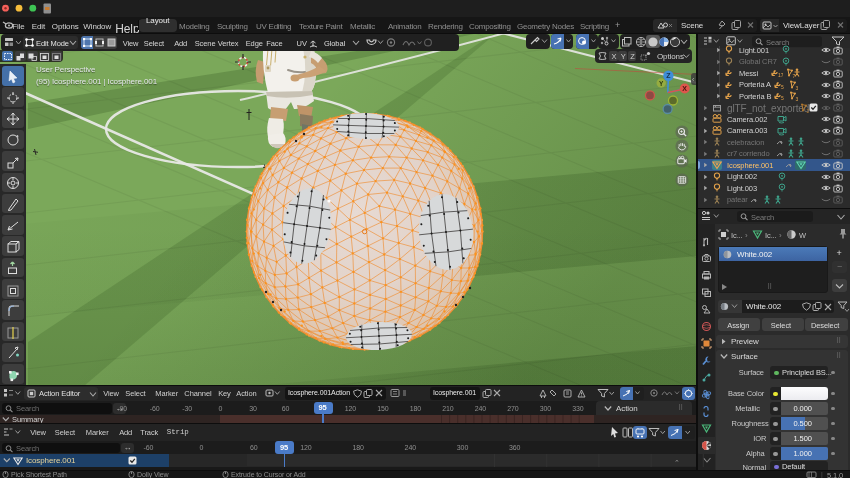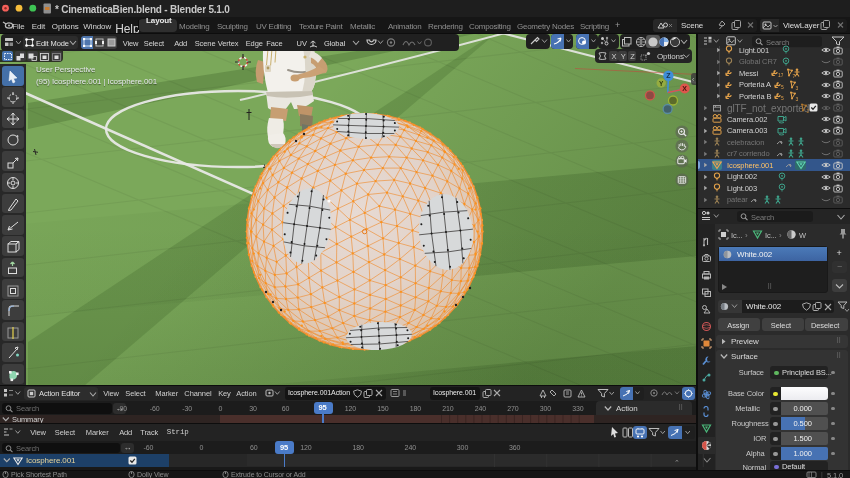--- a/index.html
+++ b/index.html
@@ -8,36 +8,35 @@
 <div id="app">
     <div class="ab" style="left:0px;top:0px;width:850px;height:17px;background:#1e1e1e;"></div>
     <svg class="ab" style="left:0px;top:0px;" width="60" height="17">
       <circle cx="5.5" cy="8.2" r="3.4" fill="#f4605a"></circle>
       <circle cx="5.5" cy="8.2" r="1.2" fill="#8c2b25"></circle>
       <circle cx="19" cy="8.2" r="3.4" fill="#f6bd3b"></circle>
       <circle cx="32.8" cy="8.2" r="3.4" fill="#3ec454"></circle>
       <rect x="43.5" y="3.5" width="7.5" height="10" rx="1" fill="#8f8f8f"></rect>
       <rect x="45" y="7" width="4.5" height="3" fill="#c87d33"></rect>
     </svg>
-    <div class="ab" style="left:55px;top:3.5px;font-size:10px;color:#c9c9c9;font-weight:700;letter-spacing:-0.2px;white-space:nowrap;">* CinematicaBien.blend - Blender 5.1.0</div>
     <div class="ab" style="left:0px;top:17px;width:850px;height:16px;background:#161616;"></div>
     <svg class="ab" style="left:2px;top:20px;" width="11" height="10">
       <ellipse cx="7" cy="5.5" rx="3.6" ry="2.6" fill="none" stroke="#bdbdbd" stroke-width="1.3"></ellipse>
       <circle cx="7" cy="5.5" r="1" fill="#bdbdbd"></circle>
       <path d="M1 2 L4.5 4.3" stroke="#bdbdbd" stroke-width="1.3" fill="none"></path>
     </svg>
     <div class="ab" style="left:12.2px;top:21.5px;font-size:8px;color:#d4d4d4;font-weight:400;letter-spacing:-0.1px;white-space:nowrap;">File</div>
     <div class="ab" style="left:31.7px;top:21.5px;font-size:8px;color:#d4d4d4;font-weight:400;letter-spacing:-0.1px;white-space:nowrap;">Edit</div>
     <div class="ab" style="left:51.8px;top:21.5px;font-size:8px;color:#d4d4d4;font-weight:400;letter-spacing:-0.1px;white-space:nowrap;">Options</div>
     <div class="ab" style="left:83.3px;top:21.5px;font-size:8px;color:#d4d4d4;font-weight:400;letter-spacing:-0.1px;white-space:nowrap;">Window</div>
     <div class="ab" style="left:115.2px;top:21.5px;font-size:12px;color:#d4d4d4;font-weight:400;letter-spacing:-0.1px;white-space:nowrap;text-decoration:underline;">Help</div>
     <div class="ab" style="left:138px;top:20px;width:1px;height:10px;background:#0c0c0c;"></div>
     <div class="ab" style="left:138.8px;top:20px;width:1px;height:10px;background:#2a2a2a;"></div>
     <div class="ab" style="left:139px;top:18.5px;width:38px;height:13px;background:#2f2f2f;border-radius:4px;"></div>
-    <div class="ab" style="left:146px;top:16px;font-size:8px;color:#e8e8e8;font-weight:700;letter-spacing:-0.1px;white-space:nowrap;">Layout</div>
+    <div class="ab" style="left:146px;top:16px;font-size:8px;color:#e8e8e8;font-weight:400;letter-spacing:-0.1px;white-space:nowrap;">Layout</div>
     <div class="ab" style="left:179px;top:21.5px;font-size:8px;color:#8f8f8f;font-weight:400;letter-spacing:-0.25px;white-space:nowrap;">Modeling</div>
     <div class="ab" style="left:217px;top:21.5px;font-size:8px;color:#8f8f8f;font-weight:400;letter-spacing:-0.25px;white-space:nowrap;">Sculpting</div>
     <div class="ab" style="left:256px;top:21.5px;font-size:8px;color:#8f8f8f;font-weight:400;letter-spacing:-0.25px;white-space:nowrap;">UV Editing</div>
     <div class="ab" style="left:299px;top:21.5px;font-size:8px;color:#8f8f8f;font-weight:400;letter-spacing:-0.25px;white-space:nowrap;text-align:center;">Texture Paint</div>
     <div class="ab" style="left:350px;top:21.5px;font-size:8px;color:#8f8f8f;font-weight:400;letter-spacing:-0.25px;white-space:nowrap;">Metallic</div>
     <div class="ab" style="left:388px;top:21.5px;font-size:8px;color:#8f8f8f;font-weight:400;letter-spacing:-0.25px;white-space:nowrap;">Animation</div>
     <div class="ab" style="left:428px;top:21.5px;font-size:8px;color:#8f8f8f;font-weight:400;letter-spacing:-0.25px;white-space:nowrap;">Rendering</div>
     <div class="ab" style="left:469px;top:21.5px;font-size:8px;color:#8f8f8f;font-weight:400;letter-spacing:-0.25px;white-space:nowrap;">Compositing</div>
     <div class="ab" style="left:517px;top:21.5px;font-size:8px;color:#8f8f8f;font-weight:400;letter-spacing:-0.25px;white-space:nowrap;">Geometry Nodes</div>
     <div class="ab" style="left:580px;top:21.5px;font-size:8px;color:#8f8f8f;font-weight:400;letter-spacing:-0.25px;white-space:nowrap;">Scripting</div>

